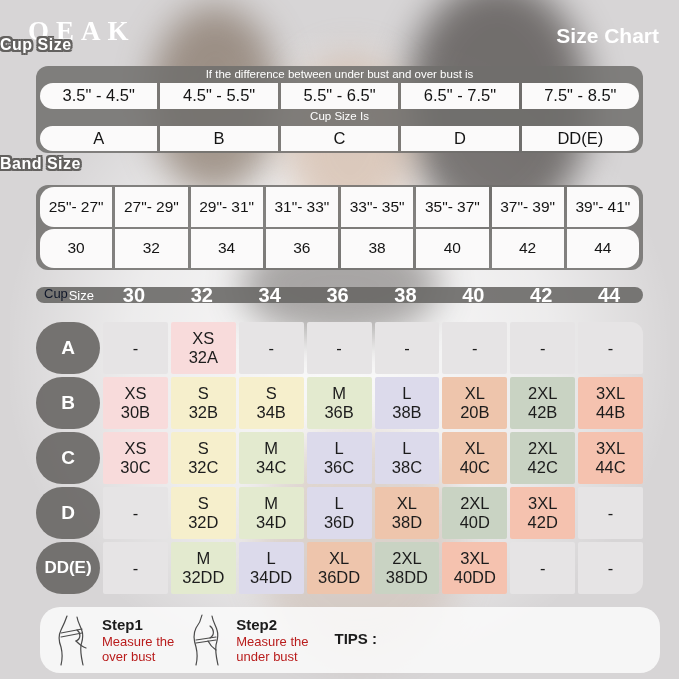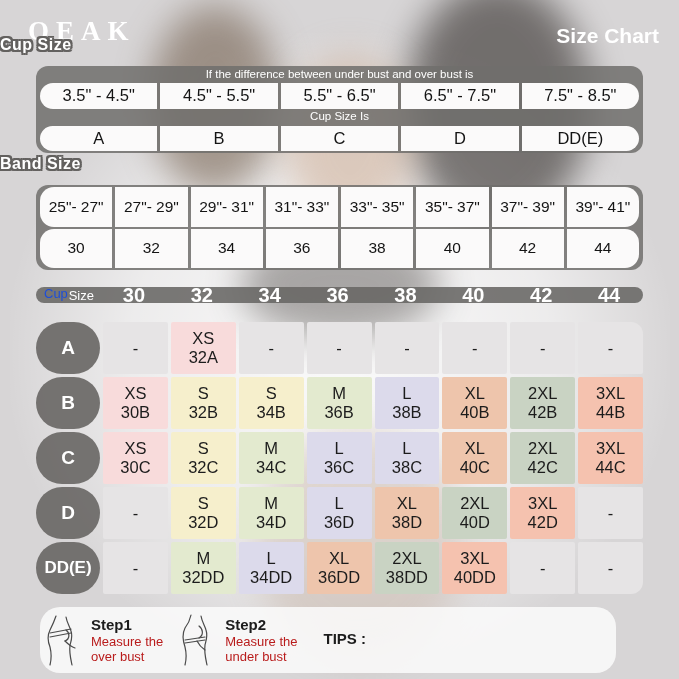--- a/index.html
+++ b/index.html
@@ -44,38 +44,38 @@
     background:#fbfafa;color:#141414;font-size:16.5px;font-weight:500;}
   .pill-row .cell:first-child{border-top-left-radius:14px;border-bottom-left-radius:14px;}
   .pill-row .cell:last-child{border-top-right-radius:14px;border-bottom-right-radius:14px;}
   .block-band .pill-row .cell{font-size:15.5px;}
 
   
   .matrix-header{position:absolute;left:36px;top:287px;width:607px;height:16px;
     background:rgba(104,102,100,.88);border-radius:10px;display:flex;align-items:center;}
   .corner{position:relative;flex:0 0 64px;height:100%;}
   .corner .size-word{position:absolute;right:6px;top:1px;color:#fff;font-size:13px;}
-  .corner .cup-word{position:absolute;left:8px;bottom:2px;color:#1d4ed8;font-size:13px;}
+  .corner .cup-word{position:absolute;left:8px;bottom:2px;color:#0f172a;font-size:13px;}
   .matrix-header .col{flex:1;text-align:center;color:#fff;font-size:20px;font-weight:bold;}
 
   .matrix-rows{position:absolute;left:36px;top:322px;width:607px;display:flex;
     flex-direction:column;gap:3px;}
   .mrow{display:flex;gap:3px;height:52px;}
   .row-pill{flex:0 0 64px;background:rgba(106,104,102,.92);border-radius:26px;
     display:flex;align-items:center;justify-content:center;color:#fff;
     font-size:19px;font-weight:bold;}
   .mcell{flex:1;display:flex;flex-direction:column;align-items:center;justify-content:center;
     color:#1c1c1c;font-size:16.5px;font-weight:500;line-height:1.15;border-radius:2px;}
   .mrow:first-child .mcell:last-child{border-top-right-radius:12px;}
   .mrow:last-child .mcell:last-child{border-bottom-right-radius:12px;}
 
   
-  .footer{position:absolute;left:40px;top:607px;width:576px;height:66px;box-sizing:border-box;
+  .footer{position:absolute;left:40px;top:607px;width:620px;height:66px;box-sizing:border-box;
     background:rgba(252,252,252,.85);border-radius:20px;display:flex;align-items:center;
-    padding:0 1px;gap:12px;}
+    padding:0 12px;gap:12px;}
   .step{display:flex;align-items:center;gap:10px;}
   .step svg{flex:0 0 auto;}
   .step-title{font-size:15px;font-weight:bold;color:#1c1c1c;margin-bottom:2px;}
   .step-line{font-size:13px;color:#b91c1c;line-height:1.15;}
   .tips{margin-left:14px;flex:1;}
   .tips-title{font-size:15px;font-weight:bold;color:#1c1c1c;margin-bottom:3px;}
   .tips-line{font-size:13.5px;color:#2e2e2e;line-height:1.35;}
 </style>
 </head>
 <body>
@@ -183,21 +183,21 @@
         <div class="mcell" style="background: rgb(227, 234, 207);">
           <div>M</div>
           <div>36B</div>
         </div>
         <div class="mcell" style="background: rgb(220, 218, 235);">
           <div>L</div>
           <div>38B</div>
         </div>
         <div class="mcell" style="background: rgb(238, 197, 172);">
           <div>XL</div>
-          <div>40B</div>
+          <div>20B</div>
         </div>
         <div class="mcell" style="background: rgb(201, 211, 195);">
           <div>2XL</div>
           <div>42B</div>
         </div>
         <div class="mcell" style="background: rgb(245, 194, 175);">
           <div>3XL</div>
           <div>44B</div>
         </div>
       </div>

